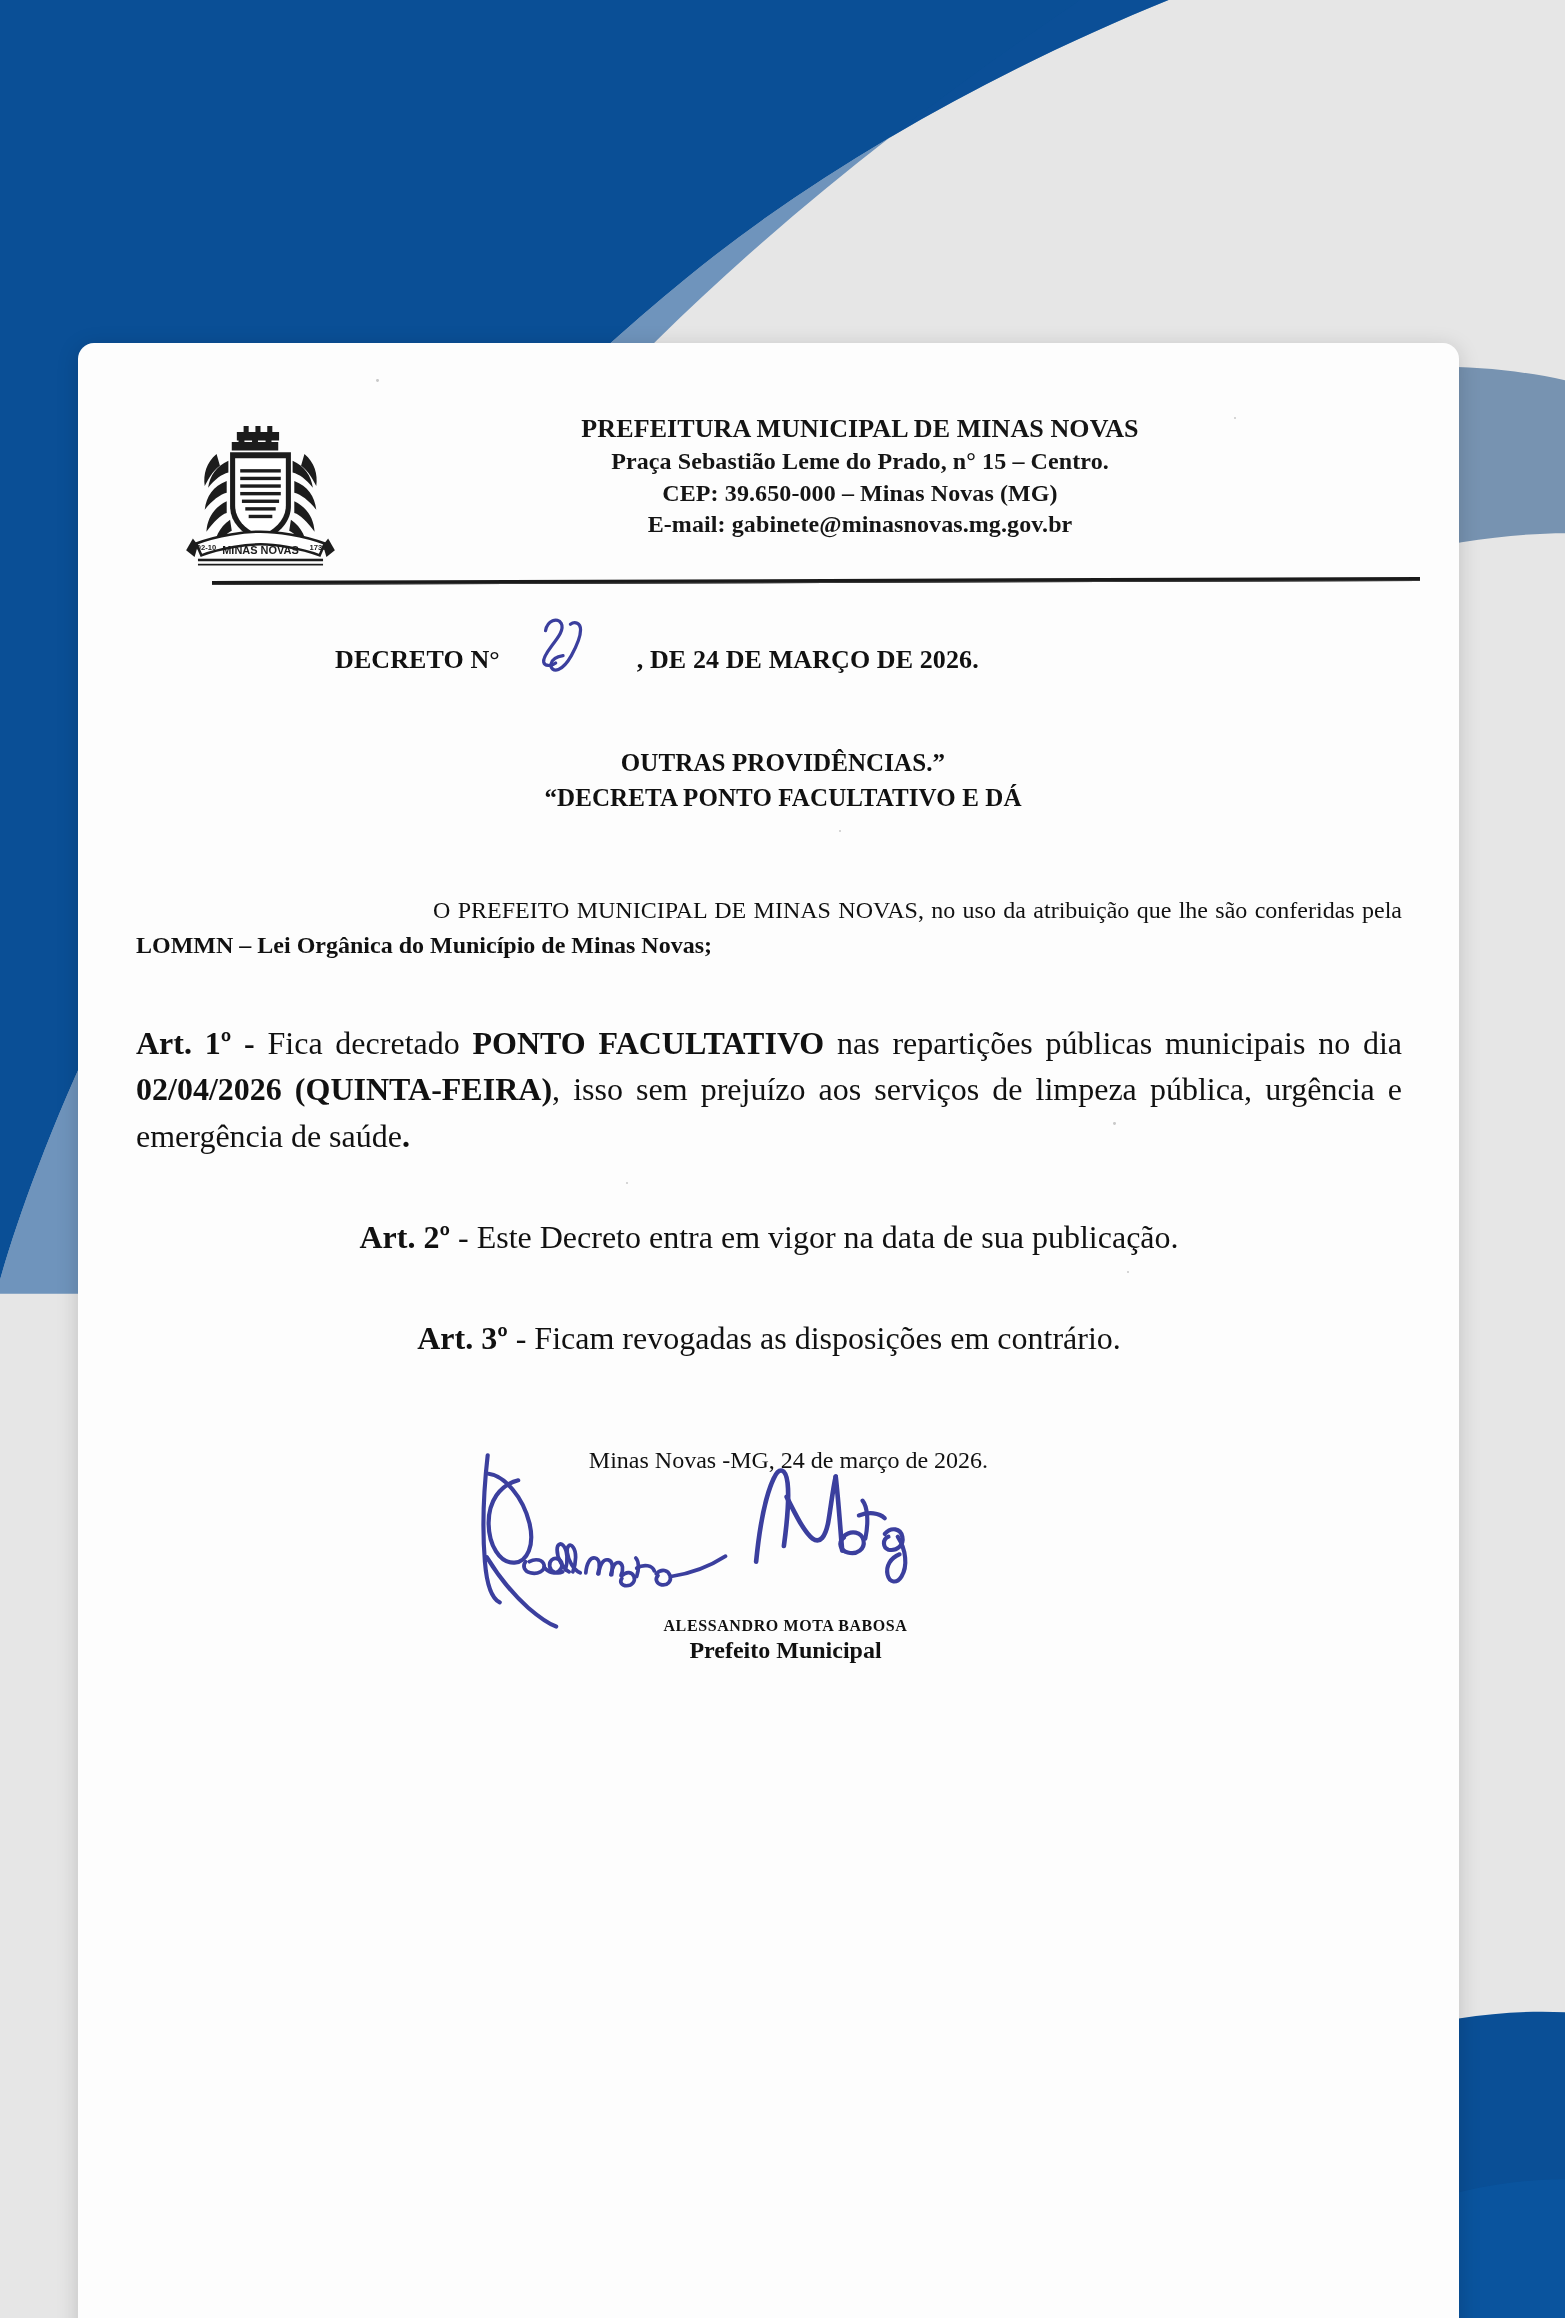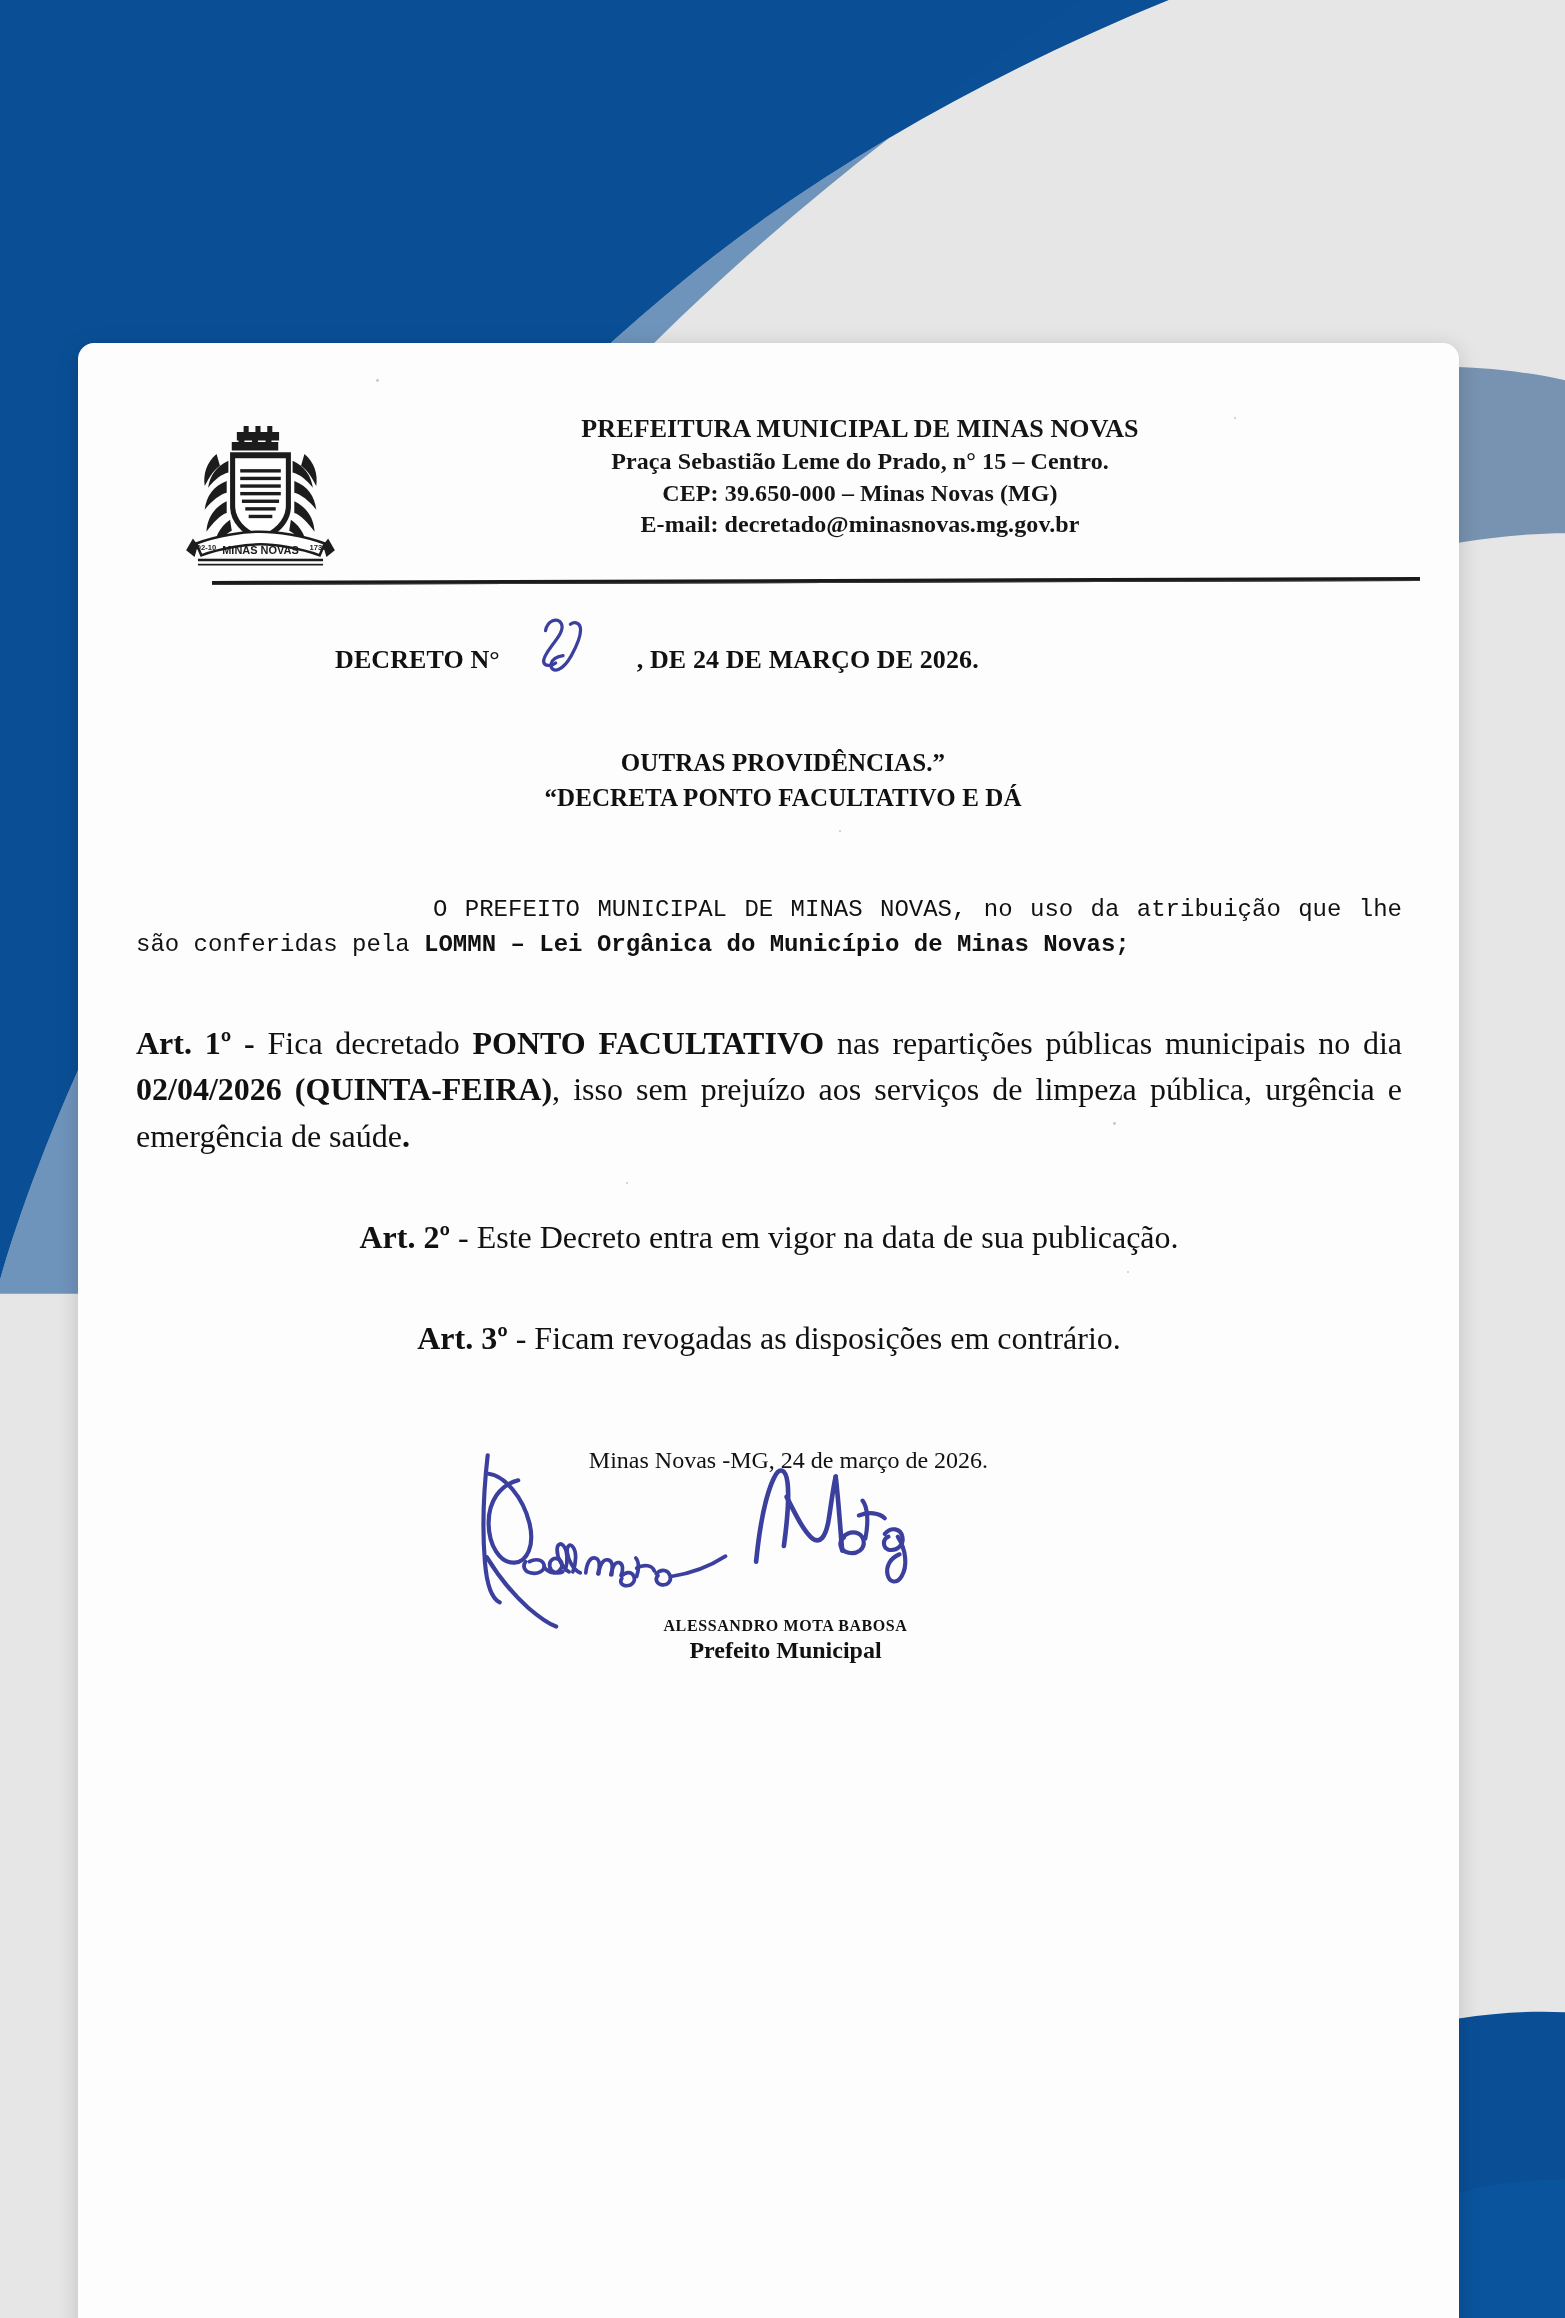--- a/index.html
+++ b/index.html
@@ -128,21 +128,20 @@
     letter-spacing: 0.1px;
     padding-left: 28px;
   }
 
   .preambulo {
     margin-top: 78px;
     font-size: 24px;
     line-height: 1.44;
     text-align: justify;
     text-indent: 297px;
-    font-family: Liberation Mono, monospace;
   }
   .preambulo b { font-weight: bold; }
 
   .decreta-kw {
     margin-top: 84px;
     font-size: 25px;
     font-weight: bold;
     letter-spacing: 0.2px;
   }
 
@@ -289,21 +288,21 @@
         <text x="168" y="166" font-family="Liberation Sans, sans-serif" font-size="9" font-weight="bold" fill="#1c1c1c" text-anchor="middle">1730</text>
         <rect x="26" y="176" width="148" height="3" fill="#1c1c1c"></rect>
         <rect x="26" y="182" width="148" height="2" fill="#1c1c1c"></rect>
       </svg>
     </div>
 
     <div class="header-text">
       <div class="hline hl1">PREFEITURA MUNICIPAL DE MINAS NOVAS</div>
       <div class="hline hl2">Praça Sebastião Leme do Prado, n° 15 – Centro.</div>
       <div class="hline hl3">CEP: 39.650-000 – Minas Novas (MG)</div>
-      <div class="hline hl4">E-mail: decretado@minasnovas.mg.gov.br</div>
+      <div class="hline hl4">E-mail: gabinete@minasnovas.mg.gov.br</div>
     </div>
 
     <div class="header-rule"></div>
   </div>
 
   <div class="doc-body">
 
     <div class="decreto-line">
       <span class="dlabel">DECRETO N°</span>
       <span class="decreto-num">

